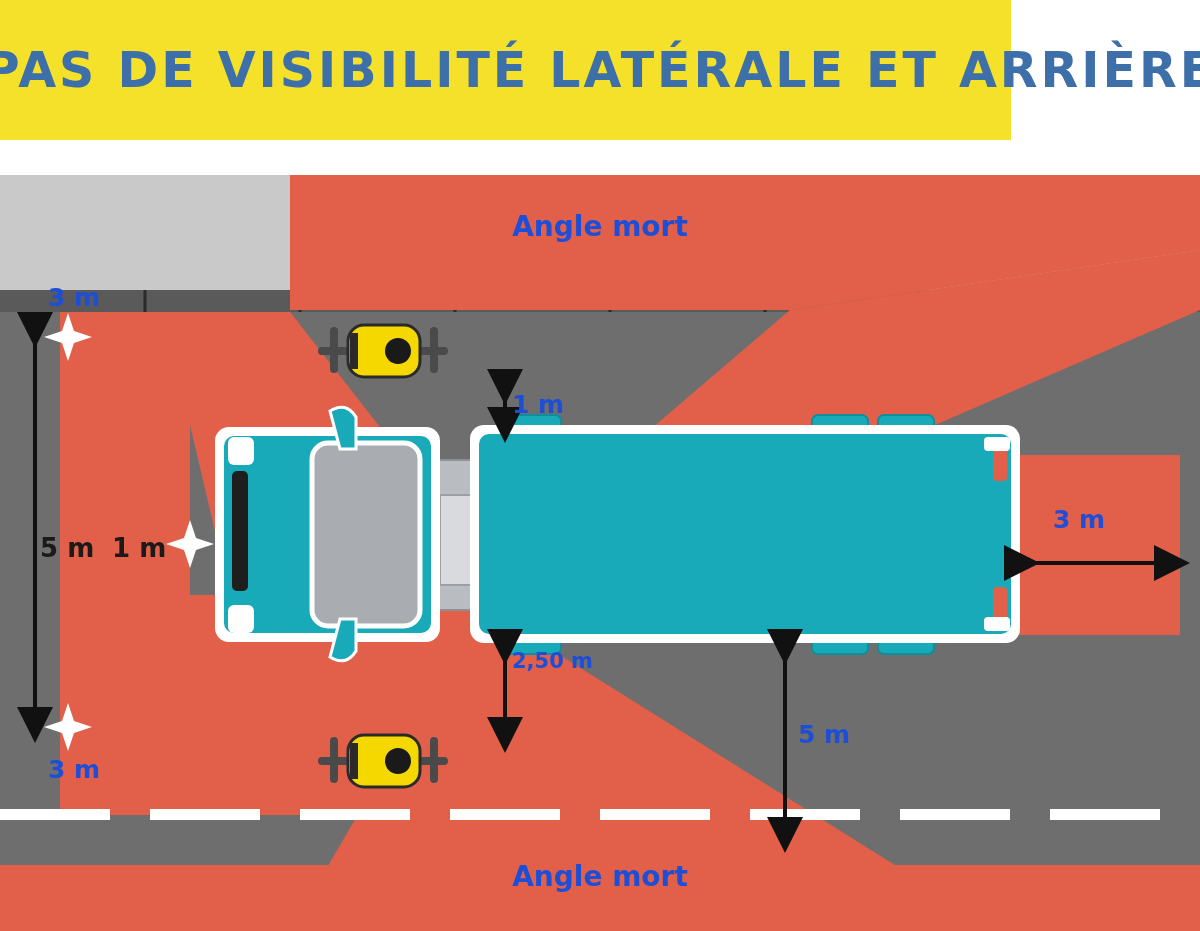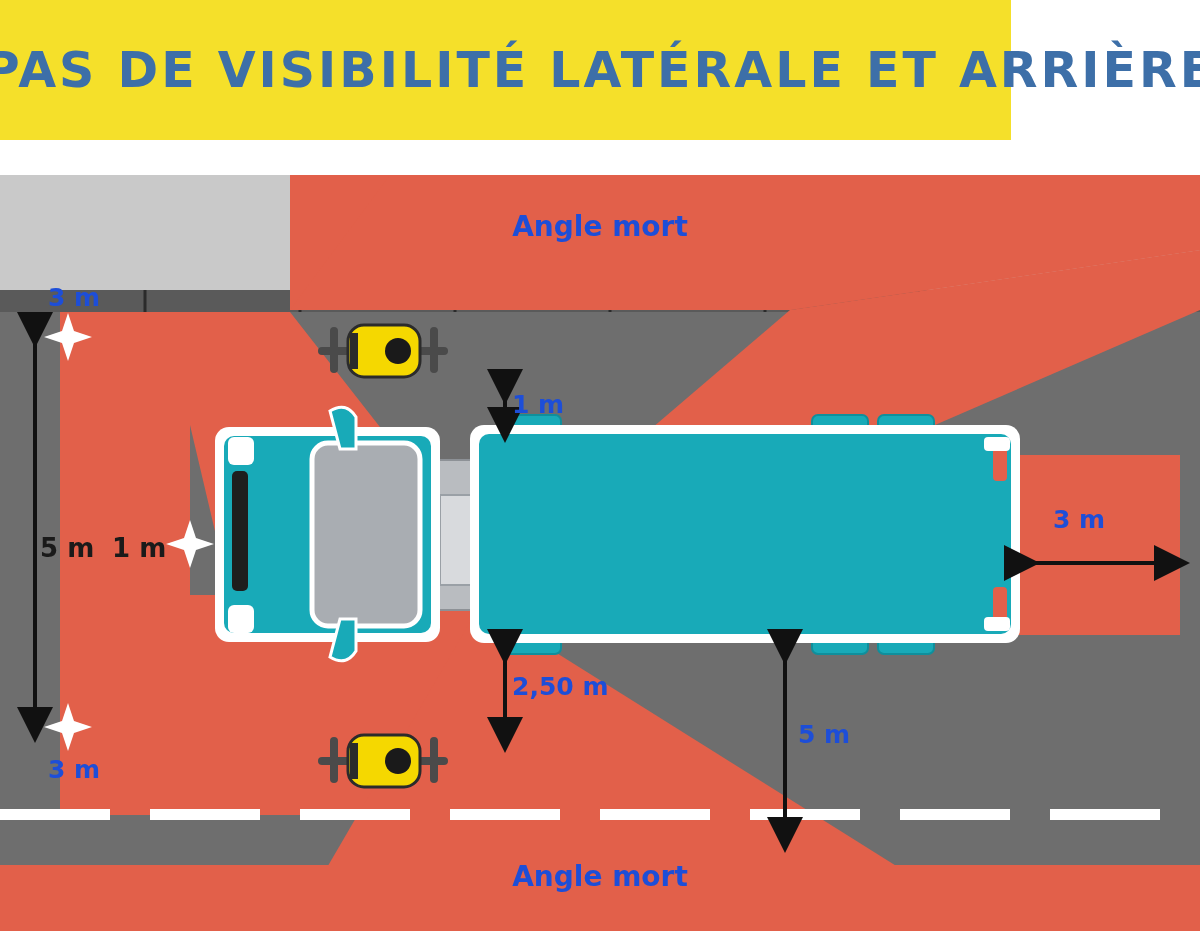--- a/index.html
+++ b/index.html
@@ -70,21 +70,21 @@
   }
 
   .lbl-angle-top   { left: 0; top: 35px; width: 1200px; text-align: center; font-size: 28px; }
   .lbl-angle-bottom{ left: 0; top: 685px; width: 1200px; text-align: center; font-size: 28px; }
 
   .lbl-3m-tl  { left: 48px;  top: 108px; font-size: 25px; }
   .lbl-3m-bl  { left: 48px;  top: 580px; font-size: 25px; }
   .lbl-5m-l   { left: 40px;  top: 358px; font-size: 26px; }
   .lbl-1m-l   { left: 112px; top: 358px; font-size: 26px; }
   .lbl-1m-top { left: 512px; top: 215px; font-size: 25px; }
-  .lbl-250m   { left: 512px; top: 497px; font-size: 25px; }
+  .lbl-250m   { left: 512px; top: 474px; font-size: 21px; }
   .lbl-5m-b   { left: 798px; top: 545px; font-size: 25px; }
   .lbl-3m-r   { left: 1053px;top: 330px; font-size: 25px; }
 </style>
 </head>
 <body>
 
 <div id="stage">
 
   <div class="banner">
     <div class="banner-title">PAS DE VISIBILITÉ LATÉRALE ET ARRIÈRE</div>

